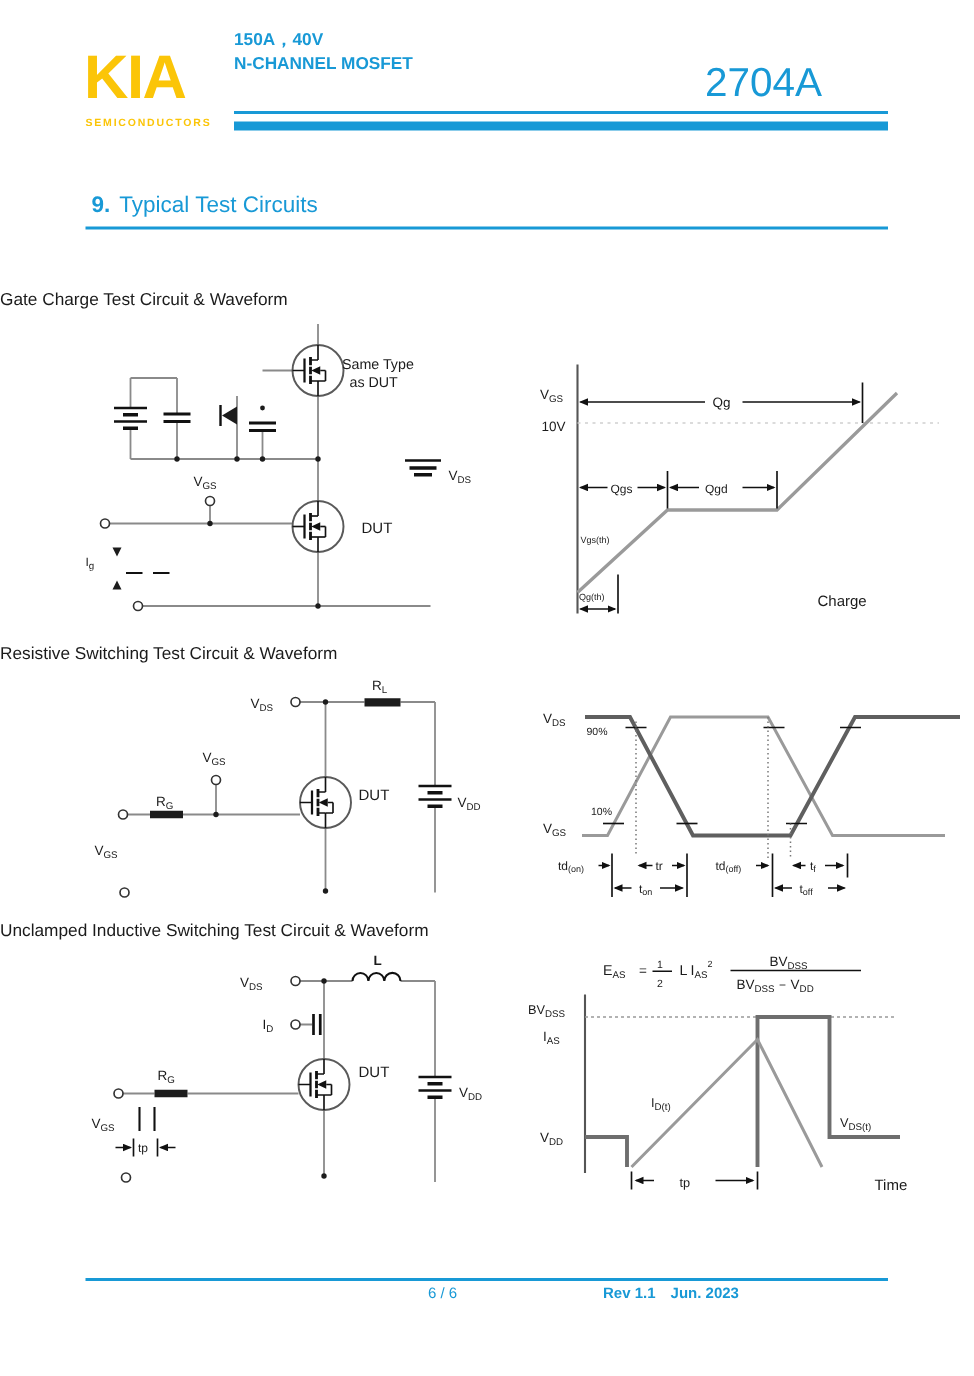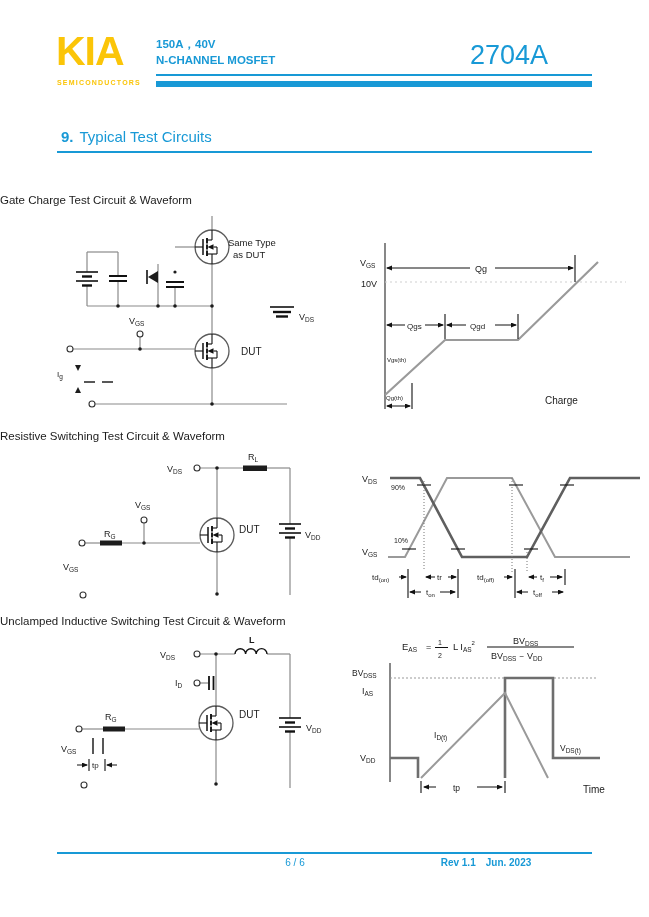--- a/index.html
+++ b/index.html
@@ -2,34 +2,34 @@
 <html style="--accent: #1899D6; --yellow: #FBC508;"><head>
 <meta charset="utf-8">
 <style>
   *{margin:0;padding:0;box-sizing:border-box}
   html,body{background:#fff}
   body{width:649px;height:917px;position:relative;font-family:"Liberation Sans",sans-serif;overflow:hidden}
   .abs{position:absolute}
   
   .logo{left:56px;top:28px;font-size:41px;font-weight:700;letter-spacing:-1px;color:var(--yellow)}
   .logo-sub{left:57px;top:79px;font-size:7px;font-weight:700;letter-spacing:1.2px;color:var(--yellow)}
-  .spec{left:156px;top:36px;color:var(--accent);font-weight:700;font-size:11.5px;line-height:16px}
+  .spec{left:156px;top:19px;color:var(--accent);font-weight:700;font-size:11.5px;line-height:16px}
   .part{left:470px;top:40px;width:122px;font-size:27px;font-weight:500;color:var(--accent)}
   .rule-thin{left:156px;top:74px;width:436px;height:1.5px;background:var(--accent)}
   .rule-thick{left:156px;top:81px;width:436px;height:6px;background:var(--accent)}
   
   .section{left:61px;top:128px;font-size:15px;color:var(--accent)}
   .sec-num{font-weight:700;margin-right:6px}
   .sec-underline{left:57px;top:151px;width:535px;height:1.5px;background:var(--accent)}
   
   .fig-title{left:0;width:600px;text-align:left;font-size:11.5px;color:#1b1b1b}
   
   .foot-line{left:57px;top:852px;width:535px;height:1.5px;background:var(--accent)}
   .foot-page{left:0;top:857px;width:590px;text-align:center;font-size:10px;font-weight:400;color:var(--accent)}
-  .foot-rev{left:392px;top:857px;width:178px;text-align:center;font-size:10px;font-weight:700;color:var(--accent)}
+  .foot-rev{left:392px;top:857px;width:178px;text-align:left;font-size:10px;font-weight:700;color:var(--accent)}
   .foot-rev span{margin-left:10px}
   
   svg text{fill:#1b1b1b;font-family:"Liberation Sans",sans-serif}
   .t10{font-size:10px}.t95{font-size:9.5px}.t9{font-size:9px}.t85{font-size:8.5px}
   .t8{font-size:8px}.t7{font-size:7px}.t6{font-size:6px}
   .sub{font-size:6.5px}
   .wire{stroke:#8a8a8a;stroke-width:1.2;fill:none}
   .blk{fill:#1c1c1c}
   .ann{stroke:#111;stroke-width:1;fill:none}
   .tick{stroke:#111;stroke-width:1.1}

